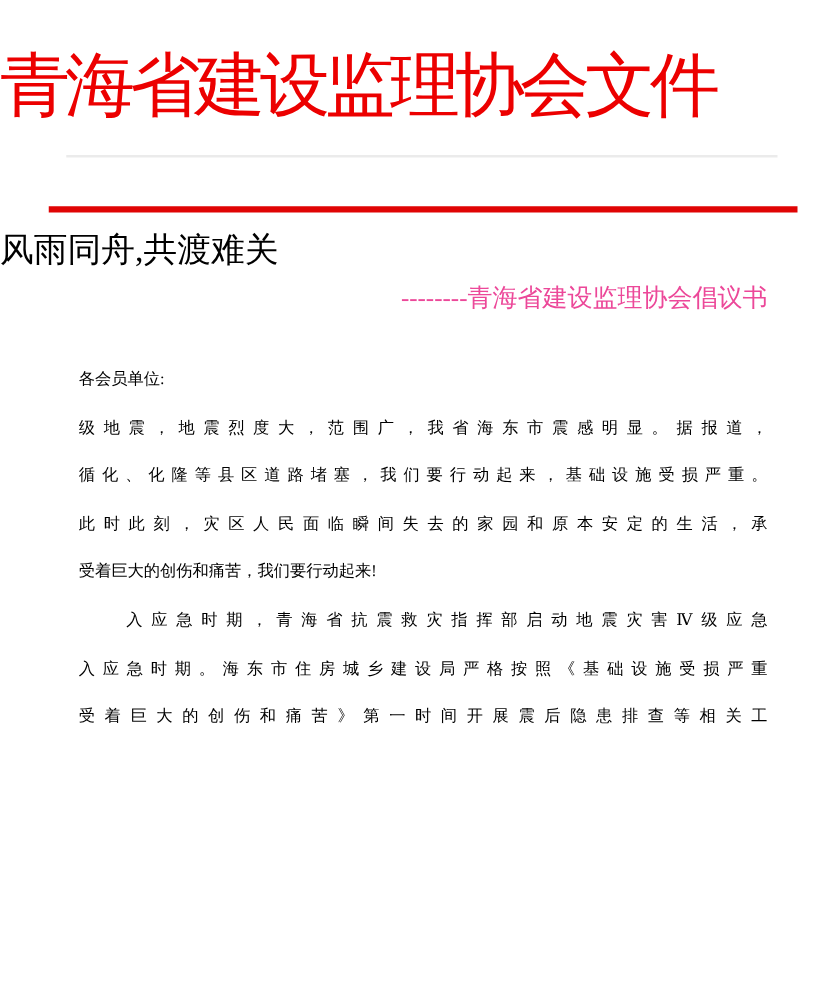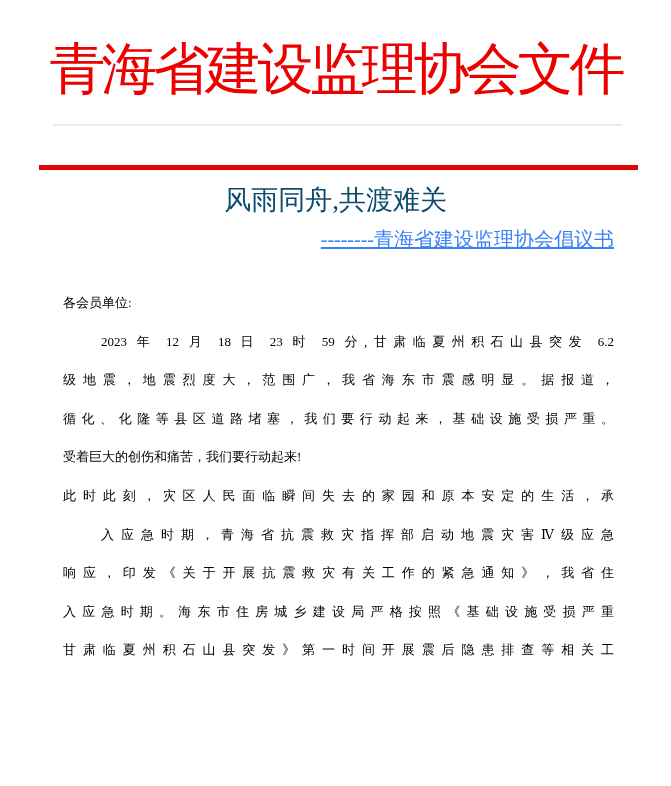--- a/index.html
+++ b/index.html
@@ -7,57 +7,55 @@
   .page {
     position: relative;
     width: 671px;
     height: 786px;
     background: #ffffff;
     overflow: hidden;
     font-family: "Liberation Serif", "DejaVu Serif", serif;
   }
   .org-title {
     margin-top: 34px;
-    text-align: center;
     font-size: 56px;
     line-height: 70px;
     letter-spacing: -4px;
     color: #ec0000;
     white-space: nowrap;
   }
   .thin-divider {
     margin: 20px 0 0 53px;
     width: 569px;
     height: 2px;
     background: #ebebeb;
   }
   .red-rule {
     margin: 39px 0 0 39px;
     width: 599px;
     height: 5px;
     background: #e00404;
   }
   .doc-title {
     margin-top: 10px;
-    text-align: center;
+    text-align: left;
     font-size: 27px;
     line-height: 40px;
-    color: #0c4a6e;
+    color: #000000;
   }
   .content {
     margin-left: 63px;
     width: 551px;
   }
   .doc-subtitle {
     margin-top: 4px;
     text-align: right;
     font-size: 20px;
     line-height: 30px;
-    color: #3b82f6;
-    text-decoration: underline;
+    color: #ec4899;
   }
   .body-text {
     margin-top: 30px;
     font-size: 13px;
     line-height: 38.6px;
     color: #000000;
   }
   .tline {
     white-space: nowrap;
     overflow: hidden;
@@ -82,29 +80,27 @@
 
   <div class="content">
 
     <div class="doc-subtitle">--------青海省建设监理协会倡议书</div>
 
     <div class="body-text">
 
       <div class="tline lline">各会员单位:</div>
 
       <div>
-        <div class="tline jline indent">2023 年 12 月 18 日 23 时 59 分,甘肃临夏州积石山县突发 6.2</div>
         <div class="tline jline">级地震，地震烈度大，范围广，我省海东市震感明显。据报道，</div>
         <div class="tline jline">循化、化隆等县区道路堵塞，我们要行动起来，基础设施受损严重。</div>
+        <div class="tline jline">此时此刻，灾区人民面临瞬间失去的家园和原本安定的生活，承</div>
         <div class="tline lline">受着巨大的创伤和痛苦，我们要行动起来!</div>
-        <div class="tline jline">此时此刻，灾区人民面临瞬间失去的家园和原本安定的生活，承</div>
       </div>
 
       <div>
         <div class="tline jline indent">入应急时期，青海省抗震救灾指挥部启动地震灾害Ⅳ级应急</div>
-        <div class="tline jline">响应，印发《关于开展抗震救灾有关工作的紧急通知》，我省住</div>
         <div class="tline jline">入应急时期。海东市住房城乡建设局严格按照《基础设施受损严重</div>
-        <div class="tline jline">甘肃临夏州积石山县突发》第一时间开展震后隐患排查等相关工</div>
+        <div class="tline jline">受着巨大的创伤和痛苦》第一时间开展震后隐患排查等相关工</div>
       </div>
 
     </div>
   </div>
 </div>
 
 </body></html>

